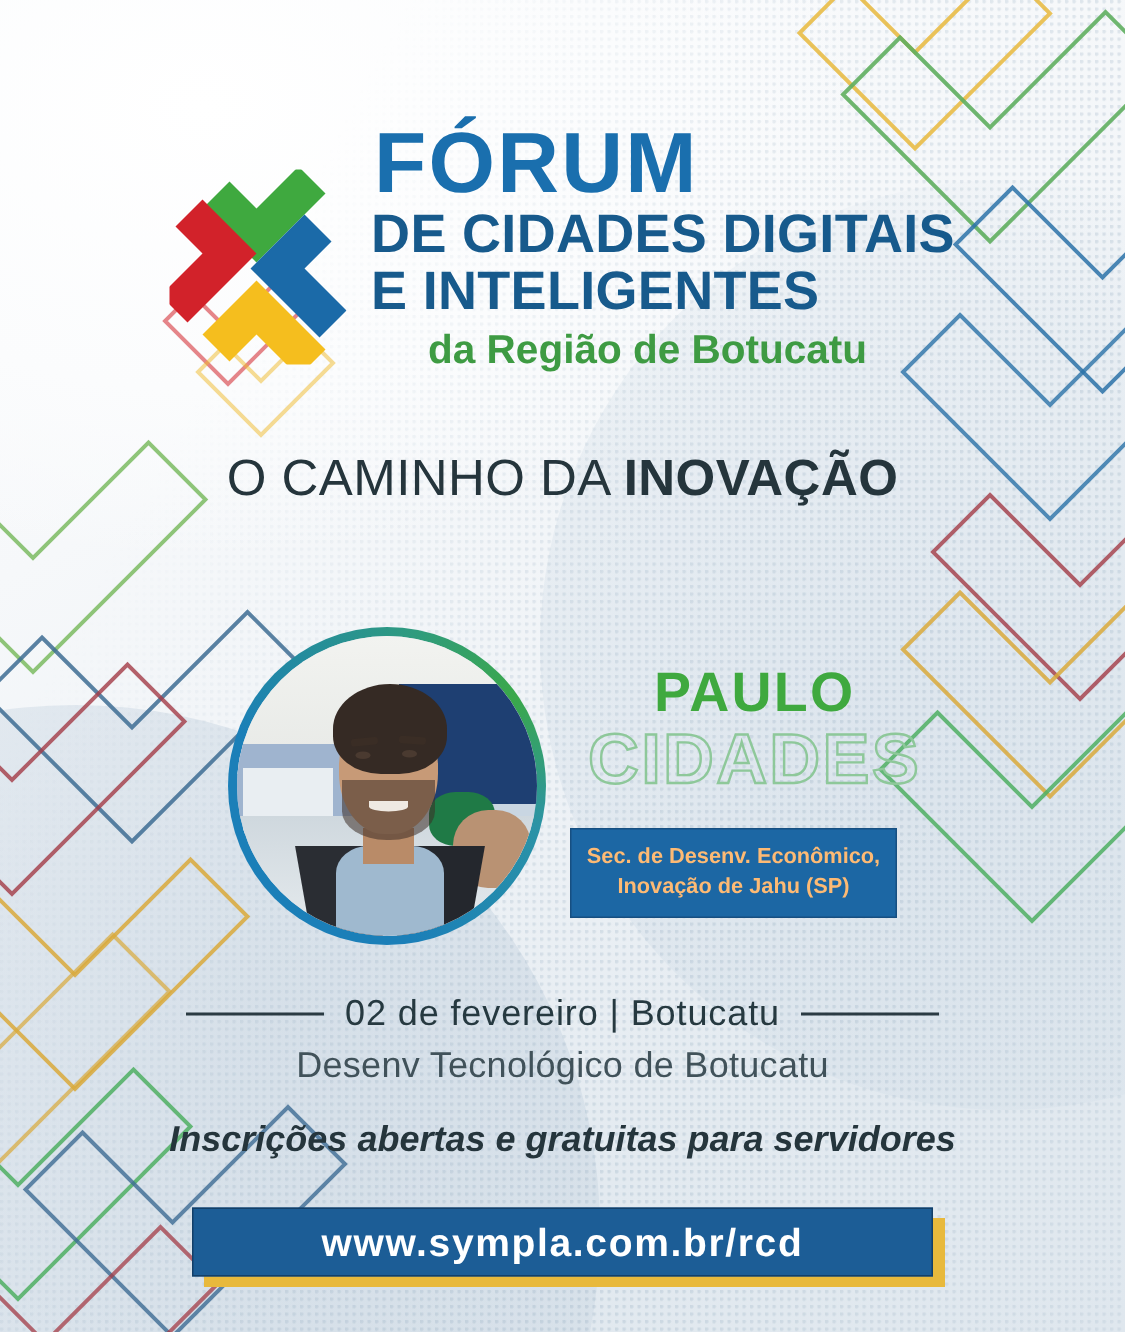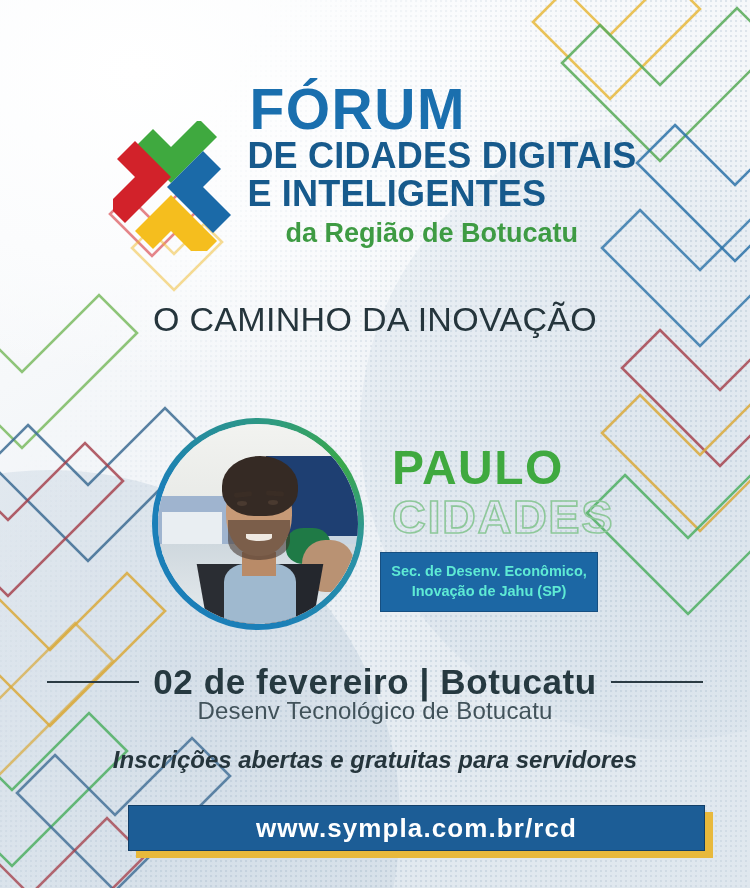--- a/index.html
+++ b/index.html
@@ -52,21 +52,21 @@
 
   .bg-deco { position: absolute; inset: 0; pointer-events: none; }
 
   
   .header {
     position: absolute;
     left: 0; right: 0;
     top: 82px;
     display: flex;
     justify-content: center;
-    align-items: flex-end;
+    align-items: center;
     gap: 16px;
   }
   .logo-mark { width: 118px; height: 130px; flex: none; margin-top: 24px; }
   .wordmark { display: flex; flex-direction: column; align-items: flex-start; }
   .wm-forum {
     font-size: 57px;
     font-weight: 800;
     letter-spacing: 1.5px;
     color: #1A6FAE;
     line-height: 0.96;
@@ -93,21 +93,21 @@
     position: absolute;
     top: 298px;
     left: 0; right: 0;
     text-align: center;
     color: #25353C;
     font-size: 34px;
     font-weight: 400;
     letter-spacing: 0.3px;
     line-height: 1.26;
   }
-  .headline b { font-weight: 400; }
+  .headline b { font-weight: 700; }
 
   
   .speaker { position: absolute; top: 418px; left: 0; right: 0; height: 220px; }
   .photo-ring {
     position: absolute;
     left: 152px;
     top: 0;
     width: 212px;
     height: 212px;
     border-radius: 50%;
@@ -143,65 +143,66 @@
   .ph-eye-r  { position:absolute; left:55%; top:38%; width:5%; height:2.4%; background:#4a3a30; border-radius:50%; }
   .ph-beard  { position:absolute; left:35%; top:48%; width:31%; height:20%; background:rgba(60,46,38,0.55); border-radius:0 0 48% 48%; }
   .ph-mouth  { position:absolute; left:44%; top:55%; width:13%; height:3.4%; background:#efe9e2; border-radius:0 0 60% 60%; }
   .ph-neck   { position:absolute; left:42%; top:64%; width:17%; height:12%; background:#b98b68; }
   .ph-shirt  { position:absolute; left:33%; top:70%; width:36%; height:30%; background:#9fb9cf; border-radius:30% 30% 0 0; }
   .ph-jacket-l { position:absolute; left:22%; top:70%; width:24%; height:30%; background:#2a2d33; transform:skewX(10deg); }
   .ph-jacket-r { position:absolute; right:20%; top:70%; width:24%; height:30%; background:#24272d; transform:skewX(-10deg); }
 
   .speaker-names { position: absolute; left: 392px; top: 26px; width: 330px; }
   .name-first {
-    font-size: 48px;
+    font-size: 37px;
     font-weight: 800;
     color: #3FA93F;
     letter-spacing: 1.5px;
     line-height: 0.98;
+    margin-left: 44px;
   }
   .name-last {
     font-size: 47px;
     font-weight: 800;
     letter-spacing: 1.5px;
     line-height: 1.02;
     color: transparent;
     -webkit-text-stroke: 1.6px #8EC89A;
     margin-top: 2px;
   }
   .role-badge {
     position: absolute;
     left: 380px;
     top: 134px;
     width: 218px;
     background: #1C67A4;
     border: 1px solid #164f81;
-    color: #5eead4;
+    color: #fdba74;
     font-size: 14.5px;
     line-height: 1.35;
     font-weight: 600;
     text-align: center;
     padding: 9px 8px 10px 8px;
     box-sizing: border-box;
   }
 
   
   .date-row {
     position: absolute;
     top: 662px;
     left: 0; right: 0;
     display: flex;
     align-items: center;
     justify-content: center;
     gap: 14px;
   }
   .rule { height: 2px; width: 92px; background: #2b3b43; }
   .date-text {
-    font-size: 35px;
-    font-weight: 700;
+    font-size: 24px;
+    font-weight: 400;
     color: #263940;
     letter-spacing: 0.6px;
     white-space: nowrap;
   }
   .venue {
     position: absolute;
     top: 697px;
     left: 0; right: 0;
     text-align: center;
     font-size: 24px;
@@ -216,21 +217,21 @@
     left: 0; right: 0;
     text-align: center;
     font-style: italic;
     font-weight: 600;
     font-size: 24px;
     line-height: 1.3;
     color: #25353C;
   }
 
   
-  .url-wrap { position: absolute; top: 805px; left: 128px; width: 546px; height: 46px; padding-left: 31px; }
+  .url-wrap { position: absolute; top: 805px; left: 128px; width: 494px; height: 46px; }
   .url-shadow {
     position: absolute;
     left: 8px; top: 7px;
     width: 100%; height: 100%;
     background: #E8B93C;
   }
   .url-bar {
     position: absolute;
     left: 0; top: 0;
     width: 100%; height: 100%;

